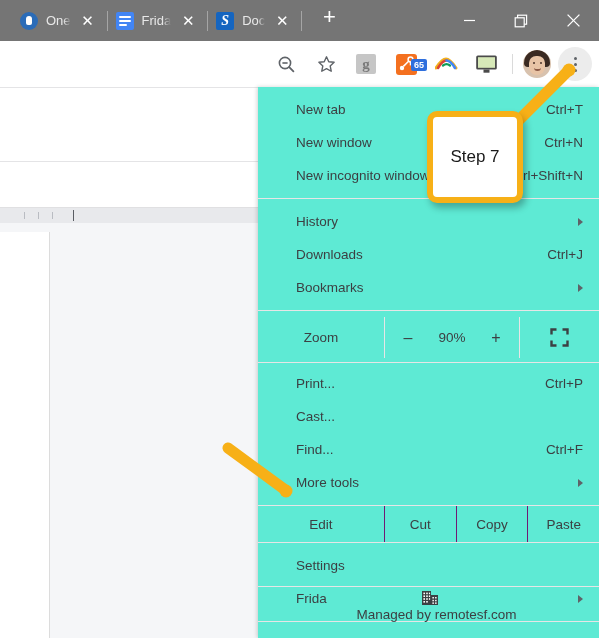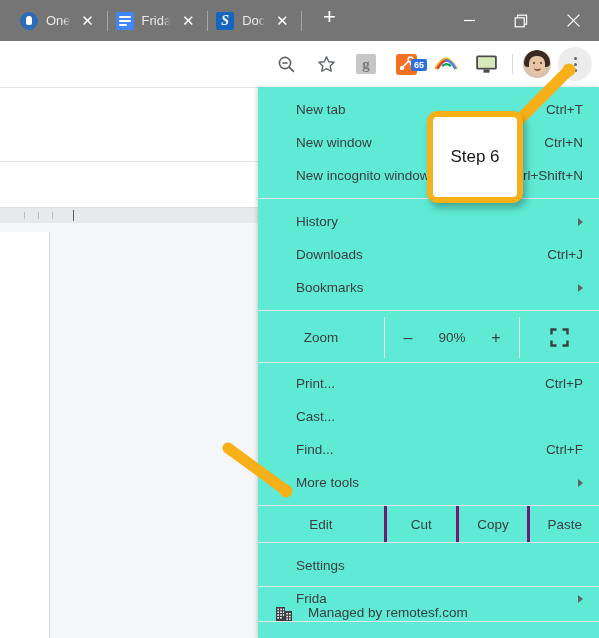--- a/index.html
+++ b/index.html
@@ -137,28 +137,28 @@
   .zoomrow .cell { display: flex; align-items: center; justify-content: center; }
   .zoom-label { width: 126px; justify-content: center !important; padding-left: 0; }
   .zoom-ctrl { flex: 1; border-left: 1px solid #e6e6e6; display: flex; align-items: center; justify-content: center; gap: 16px; }
   .zoom-btn { width: 22px; text-align: center; font-size: 16px; color: #3c4043; cursor: pointer; }
   .zoom-val { font-size: 13.5px; min-width: 34px; text-align: center; }
   .zoom-full { width: 80px; border-left: 1px solid #e6e6e6; display: flex; align-items: center; justify-content: center; cursor: pointer; }
 
   
   .editrow { display: flex; align-items: stretch; height: 38px; border-top: 1px solid #e6e6e6; border-bottom: 1px solid #e6e6e6; }
   .editrow .ecell { display: flex; align-items: center; justify-content: center; font-size: 13.5px; cursor: pointer; }
-  .editrow .ecell + .ecell { border-left: 3px solid #701a75; }
+  .editrow .ecell + .ecell { border-left: 1px solid #701a75; }
   .e-edit { width: 126px; }
   .e-act { flex: 1; }
 
   
   .managed {
     position: absolute; left: 0; bottom: 0; width: 341px; height: 52px;
-    border-top: 1px solid #e6e6e6; display: flex; align-items: center; padding-left: 16px;
+    border-top: 1px solid #e6e6e6; display: flex; align-items: center; padding-left: 16px; flex-direction: column;
   }
   .bldg { width: 20px; height: 20px; margin-right: 14px; flex: none; }
   .managed-label { font-size: 13.5px; color: #3c4043; }
 
   
   .callout {
     position: absolute; background: #ffffff;
     border: 6px solid #f7b017; border-radius: 10px;
     display: flex; align-items: center; justify-content: center;
     box-shadow: 3px 5px 7px rgba(0,0,0,.28);
@@ -374,21 +374,21 @@
 
       <line x1="519" y1="120" x2="567" y2="72" stroke="#f7b017" stroke-width="11" stroke-linecap="round"></line>
       <circle cx="569" cy="70" r="6.5" fill="#f7b017"></circle>
 
       <line x1="228" y1="448" x2="284" y2="489" stroke="#f7b017" stroke-width="11" stroke-linecap="round"></line>
       <circle cx="286" cy="491" r="6.5" fill="#f7b017"></circle>
     </svg>
   </div>
 
   <div class="callout" id="callout-step1">
-    <span>Step 6</span>
+    <span>Step 7</span>
   </div>
 
   <div class="titlebar">
     <div class="tabstrip">
       <div class="tab">
         <span class="tab-favicon fav-onenote"></span>
         <span class="tab-title">One</span>
         <span class="tab-close">✕</span>
       </div>
       <div class="tab-sep"></div>

